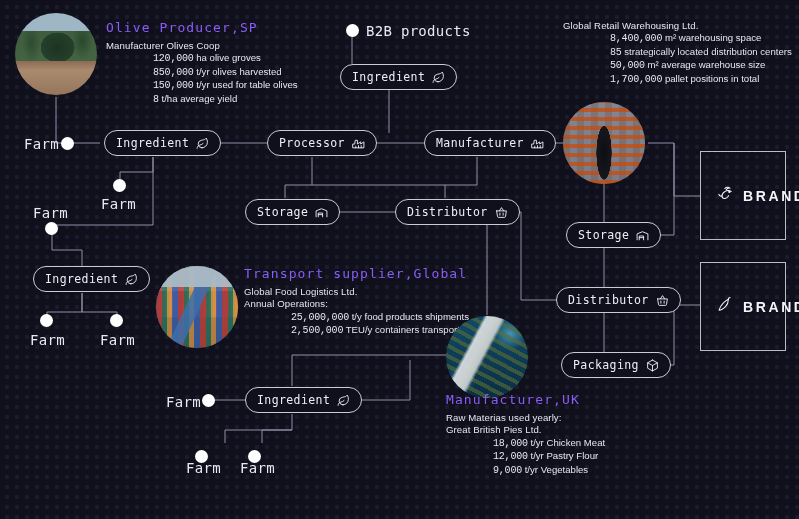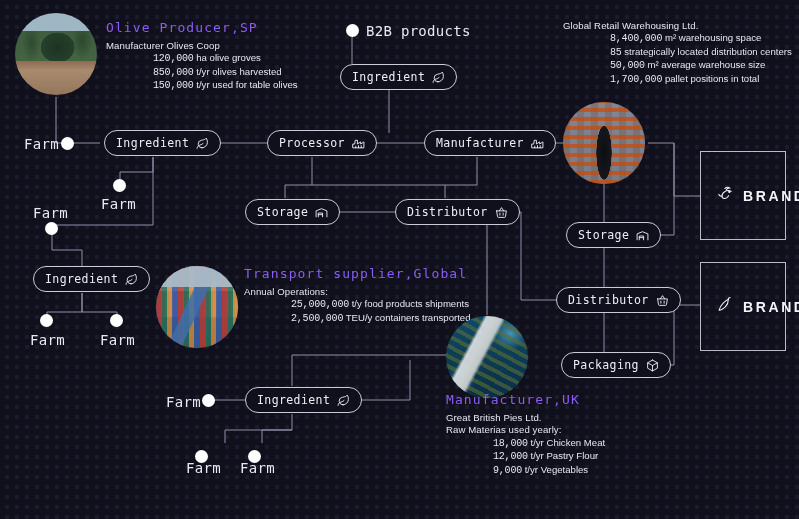--- a/index.html
+++ b/index.html
@@ -180,50 +180,52 @@
 
   <div class="photo ph-olive" style="left:15px; top:13px; width:82px; height:82px;">
       <div></div>
     </div>
   <div class="info" style="left:106px; top:20px;">
     <div class="title">Olive Producer,SP</div>
     <div class="sub">Manufacturer Olives Coop</div>
     <div class="row"><span class="num">120,000</span> <span>ha olive groves</span></div>
     <div class="row"><span class="num">850,000</span> <span>t/yr olives harvested</span></div>
     <div class="row"><span class="num">150,000</span> <span>t/yr used for table olives</span></div>
+    <div class="row"><span class="num">8</span> <span>t/ha average yield</span></div>
   </div>
 
   <div class="info" style="left:563px; top:20px;">
     <div class="sub">Global Retail Warehousing Ltd.</div>
     <div class="row"><span class="num">8,400,000</span> <span>m² warehousing space</span></div>
     <div class="row"><span class="num">85</span> <span>strategically located distribution centers</span></div>
     <div class="row"><span class="num">50,000</span> <span>m² average warehouse size</span></div>
     <div class="row"><span class="num">1,700,000</span> <span>pallet positions in total</span></div>
   </div>
   <div class="photo ph-ware" style="left:563px; top:102px; width:82px; height:82px;">
       <div class="ph-ware-in"></div>
     </div>
 
   <div class="photo ph-port" style="left:156px; top:266px; width:82px; height:82px;">
       <div class="ph-port-in"></div>
     </div>
   <div class="info" style="left:244px; top:266px;">
     <div class="title">Transport supplier,Global</div>
+    <div class="sub">Global Food Logistics Ltd.</div>
     <div class="sub">Annual Operations:</div>
     <div class="row"><span class="num">25,000,000</span> <span>t/y food products shipments</span></div>
     <div class="row"><span class="num">2,500,000</span> <span>TEU/y containers transported</span></div>
   </div>
 
   <div class="photo ph-fact" style="left:446px; top:316px; width:82px; height:82px;">
       <div class="ph-fact-in"></div>
     </div>
   <div class="info" style="left:446px; top:392px;">
     <div class="title">Manufacturer,UK</div>
+    <div class="sub">Raw Materias used yearly:</div>
     <div class="sub">Great British Pies Ltd.</div>
-    <div class="sub">Raw Materias used yearly:</div>
     <div class="row"><span class="num">18,000</span> <span>t/yr Chicken Meat</span></div>
     <div class="row"><span class="num">12,000</span> <span>t/yr Pastry Flour</span></div>
     <div class="row"><span class="num">9,000</span> <span>t/yr Vegetables</span></div>
   </div>
 
   <div class="dot" style="left:346px; top:24px;"></div>
   <div class="dotlabel" style="left:366px; top:23px;">B2B products</div>
 
   <div class="pill" style="left:340px; top:64px;">
     <span>Ingredient</span>

